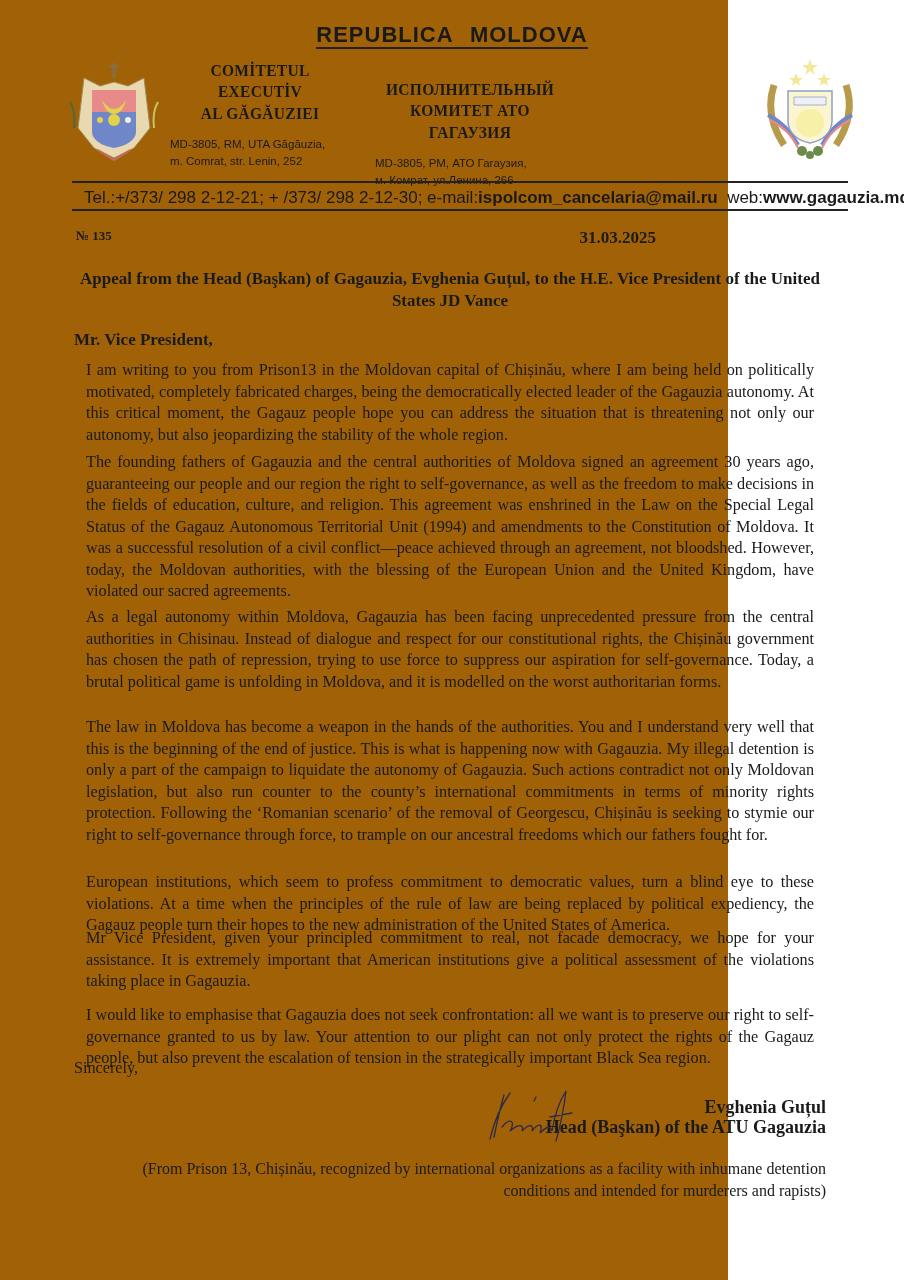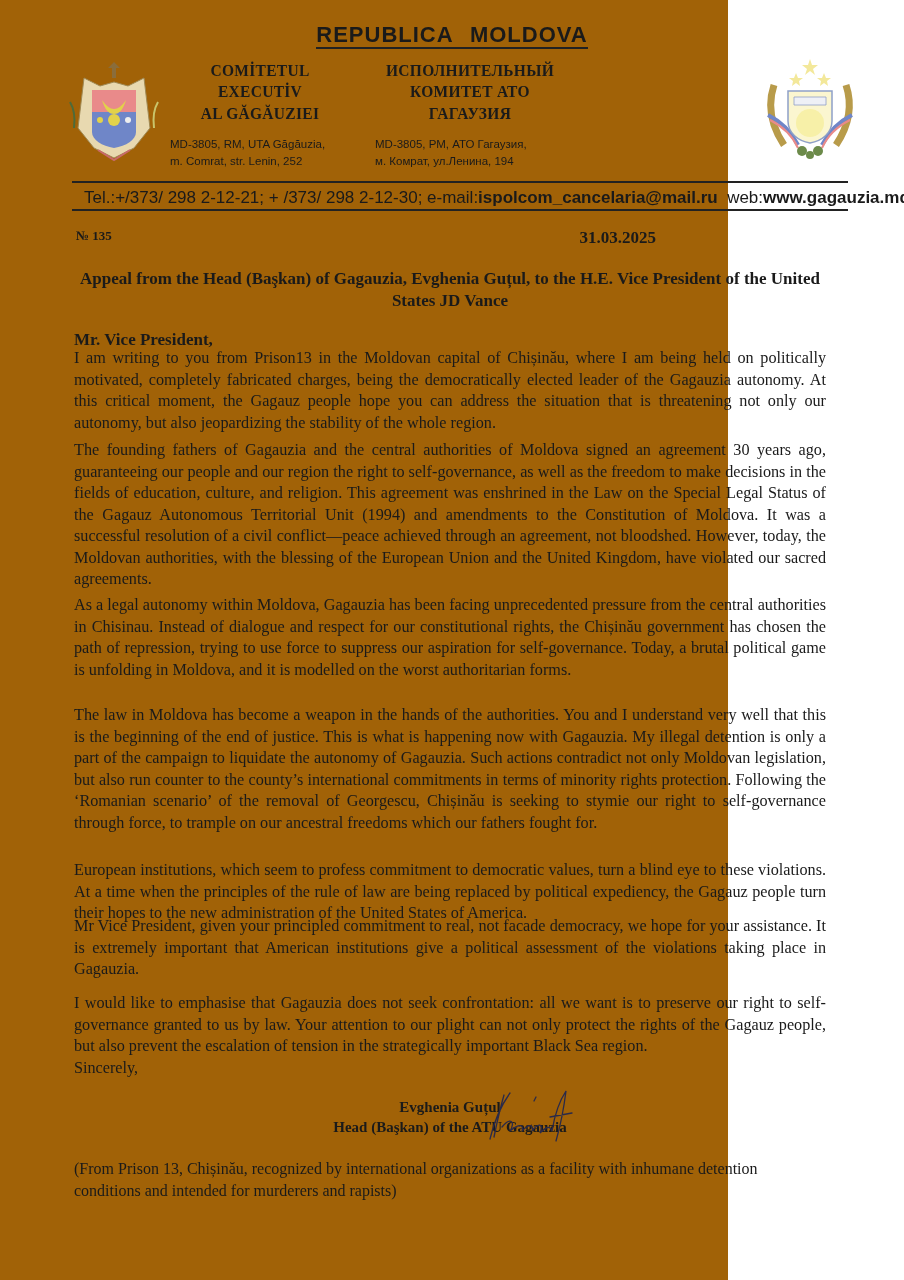--- a/index.html
+++ b/index.html
@@ -10,21 +10,21 @@
     .rep-title span { border-bottom: 2px solid #222; padding-bottom: 0px; word-spacing: 10px; }
 
     .emblem-left { position: absolute; left: 64px; top: 58px; width: 100px; height: 105px; }
     .emblem-right { position: absolute; left: 760px; top: 55px; width: 100px; height: 108px; }
 
     .head-col { position: absolute; top: 62px; font-family: "Liberation Serif", serif; }
     .head-col .org { font-size: 15.5px; font-weight: bold; letter-spacing: 0.3px; line-height: 20px; transform: scaleY(1.08); }
     .head-col .addr { font-family: "Liberation Sans", sans-serif; font-size: 11.5px; line-height: 17px; margin-top: 14px; }
     .col1 { left: 170px; width: 200px; }
     .col1 .org { text-align: center; width: 180px; }
-    .col2 { left: 375px; width: 200px; }
+    .col2 { left: 375px; width: 200px; margin-top: 19px; }
     .col2 .org { text-align: center; width: 190px; }
     .col3 { left: 570px; width: 200px; }
     .col3 .org { text-align: center; width: 190px; }
 
     .rule { position: absolute; left: 72px; width: 776px; height: 2px; background: #222; }
     .rule.r1 { top: 181px; }
     .rule.r2 { top: 209px; }
     .contact { position: absolute; left: 84px; top: 188px; font-family: "Liberation Sans", sans-serif; font-size: 17px; white-space: nowrap; }
     .contact b { font-weight: bold; }
 
@@ -35,23 +35,23 @@
     .subject { top: 268px; font-weight: bold; font-size: 17px; line-height: 22px; text-align: center; }
     .salutation { top: 329px; font-weight: bold; font-size: 17px; }
     .p1 { top: 348px; }
     .p2 { top: 440px; }
     .p3 { top: 595px; }
     .p4 { top: 705px; }
     .p5 { top: 860px; }
     .p6 { top: 916px; }
     .p7 { top: 993px; }
     .closing { top: 1058px; }
-    .sig-name { top: 1097px; font-weight: bold; font-size: 15px; line-height: 20px; text-align: center; }
-    .footnote { top: 1158px; font-size: 16px; text-align: left; }
-    .body-text p { margin: 0; }
+    .sig-name { top: 1097px; font-weight: bold; font-size: 18px; line-height: 20px; text-align: right; }
+    .footnote { top: 1158px; font-size: 16px; text-align: right; }
+    .body-text p { margin: 12px; }
 
     .signature { position: absolute; left: 480px; top: 1087px; width: 120px; height: 55px; }
   </style>
 </head>
 <body>
 
 <div class="page">
 
   <div class="rep-title">
     <span>REPUBLICA  MOLDOVA</span>
@@ -82,21 +82,21 @@
     </div>
   </div>
 
   <div class="head-col col2">
     <div class="org">
       <div>ИСПОЛНИТЕЛЬНЫЙ</div>
       <div>КОМИТЕТ АТО ГАГАУЗИЯ</div>
     </div>
     <div class="addr">
       <div>MD-3805, РМ, АТО Гагаузия,</div>
-      <div>м. Комрат, ул.Ленина, 194</div>
+      <div>м. Комрат, ул.Ленина, 266</div>
     </div>
   </div>
 
 
   <svg class="emblem-right" viewBox="0 0 100 108">
     <polygon points="50,4 52,10 58,10 53,14 55,20 50,16 45,20 47,14 42,10 48,10" fill="#f3e89a"></polygon>
     <polygon points="36,18 38,23 43,23 39,26 40,31 36,28 32,31 33,26 29,23 34,23" fill="#f3e89a"></polygon>
     <polygon points="64,18 66,23 71,23 67,26 68,31 64,28 60,31 61,26 57,23 62,23" fill="#f3e89a"></polygon>
     <path d="M14 30 q-10 30 10 60" stroke="#b89b4a" stroke-width="7" fill="none"></path>
     <path d="M86 30 q10 30 -10 60" stroke="#b89b4a" stroke-width="7" fill="none"></path>

